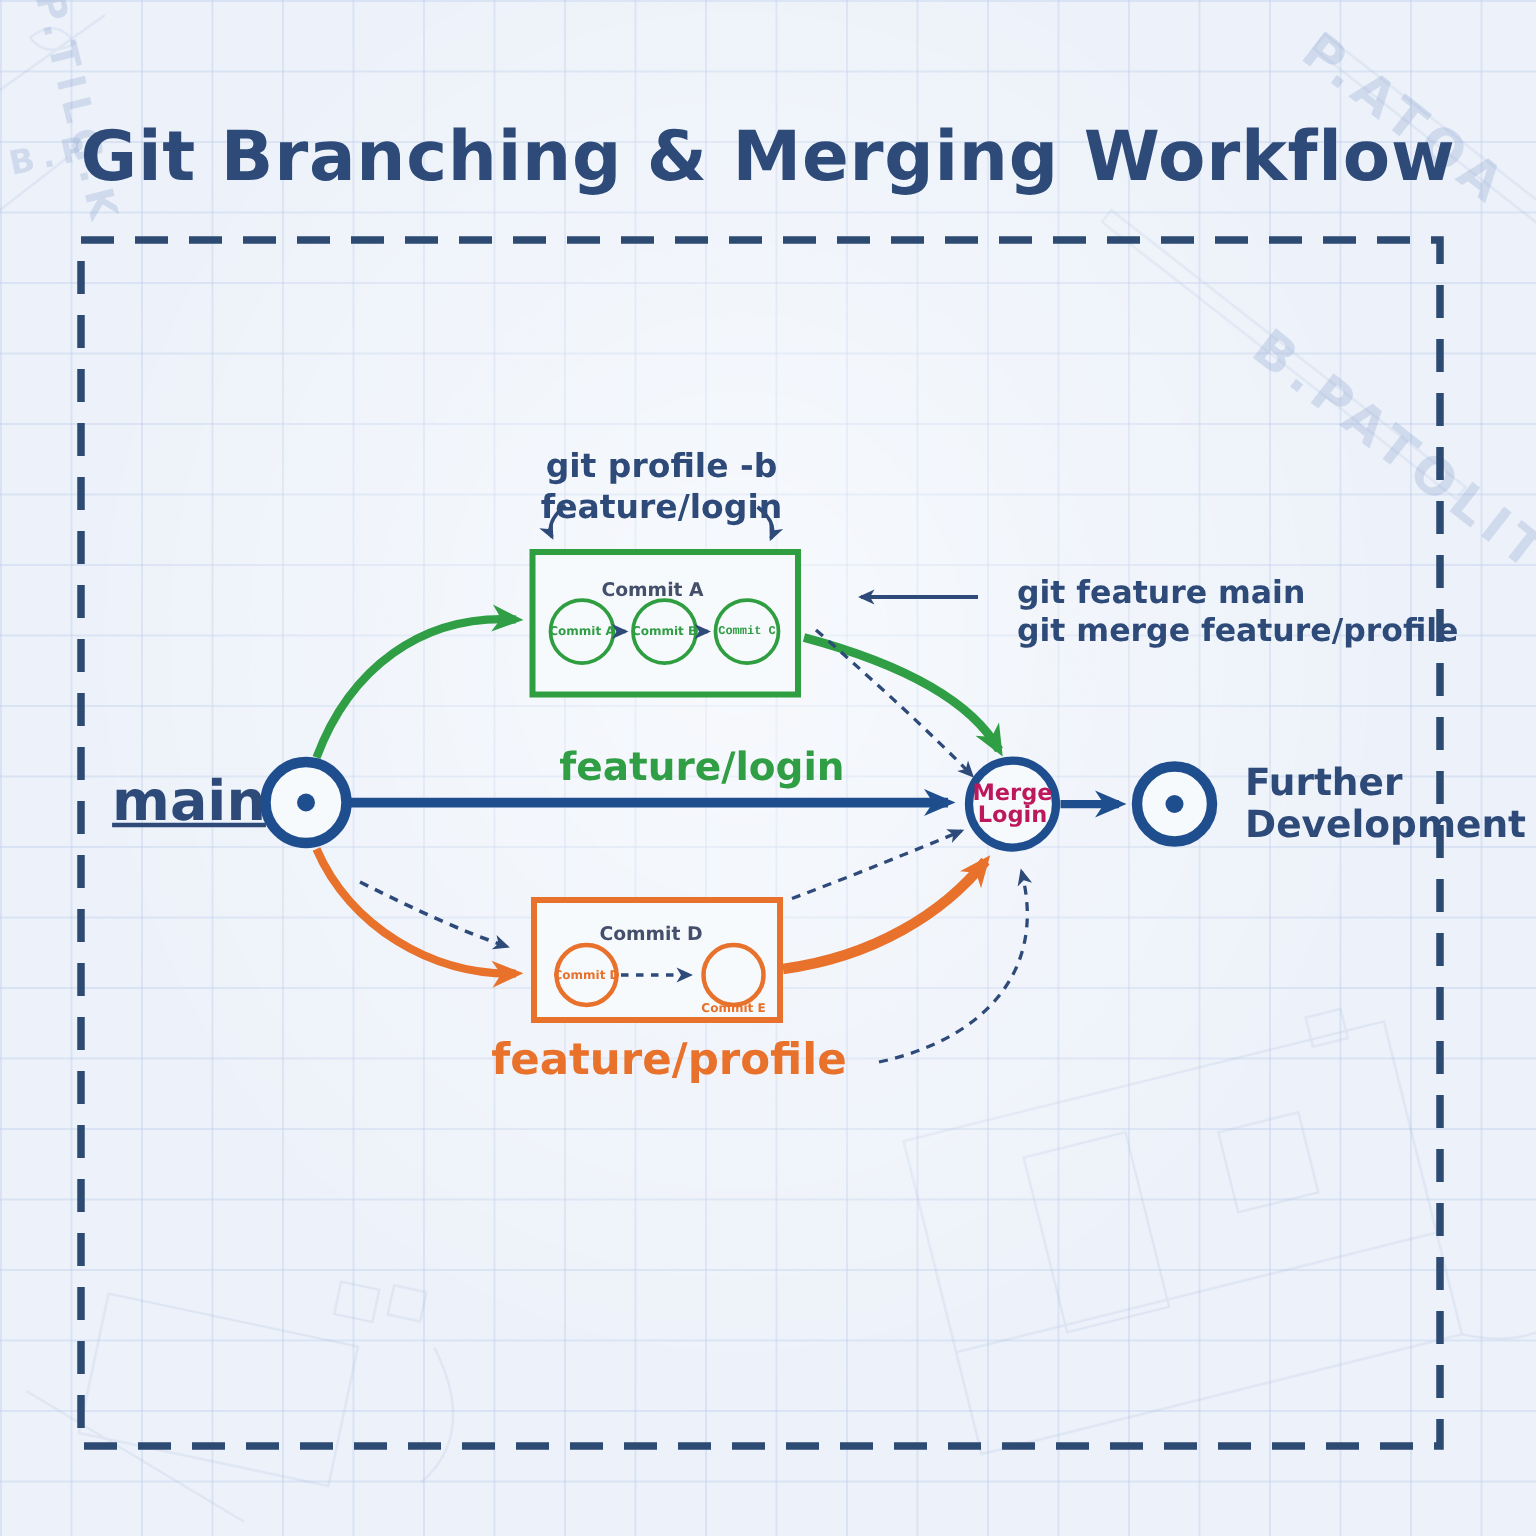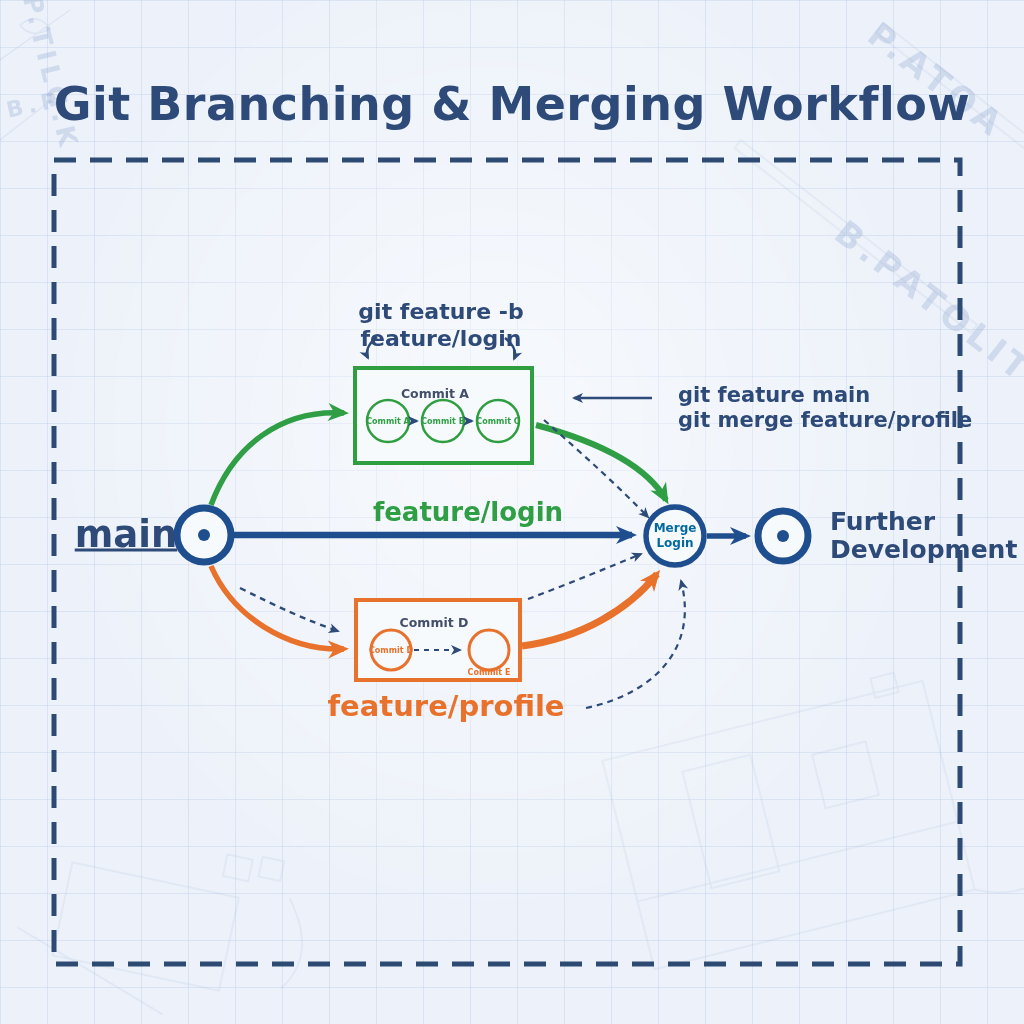--- a/index.html
+++ b/index.html
@@ -23,21 +23,21 @@
     font-size:46px;font-weight:bold;color:#2d4a78;letter-spacing:0.5px;
   }
   .green{color:#2f9e44;}
   .orange{color:#e8712b;}
   .annot{font-size:22px;font-weight:600;color:#2d4a78;line-height:27px;}
   .cmds{font-size:21px;font-weight:600;color:#2d4a78;line-height:25px;text-align:left;}
   .branch-label-main{font-size:37px;font-weight:bold;color:#2d4a78;text-decoration:underline;}
   .branch-label-login{font-size:26px;font-weight:bold;color:#2f9e44;}
   .branch-label-profile{font-size:29px;font-weight:bold;color:#e8712b;}
   .further{font-size:25px;font-weight:600;color:#2d4a78;line-height:28px;text-align:left;}
-  .merge-text{font-size:12px;font-weight:600;color:#0369a1;line-height:15px;}
+  .merge-text{font-size:15px;font-weight:600;color:#be185d;line-height:15px;}
   .box-header{font-size:12.5px;font-weight:bold;color:#44506b;}
   .commit-label{font-size:8px;font-weight:bold;}
   .wm{position:absolute;color:rgba(140,162,205,0.30);font-weight:bold;letter-spacing:5px;pointer-events:none;}
   svg.layer{position:absolute;left:0;top:0;}
 </style>
 </head>
 <body>
 
 <svg class="layer" width="1024" height="1024">
   <g stroke="#9fb4d8" stroke-width="1.5" fill="none" opacity="0.20">
@@ -130,21 +130,21 @@
   <circle cx="204" cy="535" r="27" fill="#f7fafd" stroke="#1f4e8f" stroke-width="7"></circle>
   <circle cx="204" cy="535" r="6" fill="#1f4e8f"></circle>
   <circle cx="675" cy="536" r="29" fill="#f7fafd" stroke="#1f4e8f" stroke-width="5.5"></circle>
   <circle cx="783" cy="536" r="25" fill="#f7fafd" stroke="#1f4e8f" stroke-width="7"></circle>
   <circle cx="783" cy="536" r="6" fill="#1f4e8f"></circle>
 </svg>
 
 <div class="lbl title">Git Branching &amp; Merging Workflow</div>
 
 <div class="lbl center annot" style="left:441px;top:325px;">
-  <div>git feature -b</div>
+  <div>git profile -b</div>
   <div>feature/login</div>
 </div>
 
 <div class="lbl cmds" style="left:678px;top:383px;">
   <div>git feature main</div>
   <div>git merge feature/profile</div>
 </div>
 
 <div class="lbl center branch-label-main" style="left:126px;top:534px;">main</div>
 <div class="lbl center branch-label-login" style="left:468px;top:512px;">feature/login</div>
@@ -156,17 +156,17 @@
 </div>
 
 <div class="lbl center merge-text" style="left:675px;top:536px;">
   <div>Merge</div>
   <div>Login</div>
 </div>
 
 <div class="lbl center box-header" style="left:435px;top:393px;">Commit A</div>
 <div class="lbl center commit-label green" style="left:388px;top:421px;">Commit A</div>
 <div class="lbl center commit-label green" style="left:443px;top:421px;">Commit B</div>
-<div class="lbl center commit-label green" style="left:498px;top:421px;">Commit C</div>
+<div class="lbl center commit-label green" style="left:498px;top:421px;font-family:Liberation Mono, monospace;">Commit C</div>
 
 <div class="lbl center box-header" style="left:434px;top:622px;">Commit D</div>
 <div class="lbl center commit-label orange" style="left:391px;top:650px;">Commit D</div>
 <div class="lbl center commit-label orange" style="left:489px;top:672px;">Commit E</div>
 
 </body></html>

